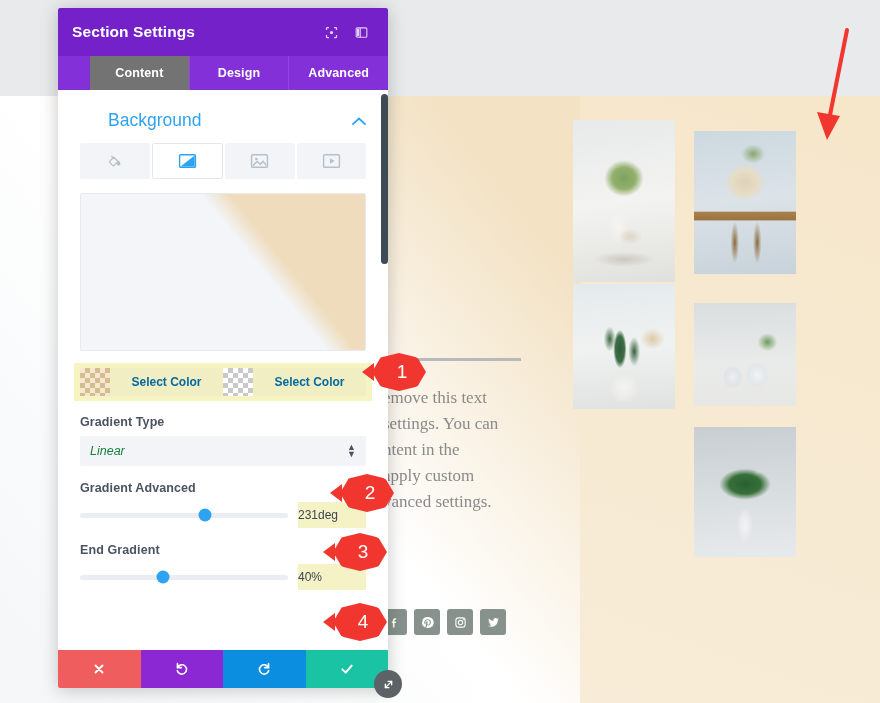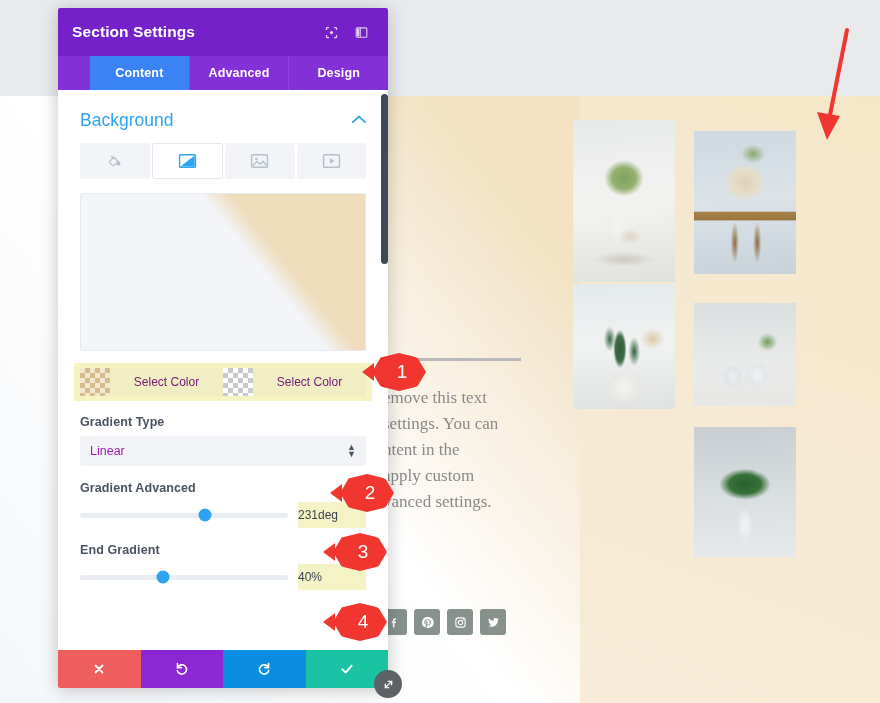--- a/index.html
+++ b/index.html
@@ -209,21 +209,21 @@
     display: flex;
     align-items: center;
     justify-content: center;
     color: #ffffff;
     font-size: 12.5px;
     font-weight: bold;
     letter-spacing: .15px;
     border-right: 1px solid #9244e0;
   }
   .panel-tab:last-child { border-right: none; }
-  .panel-tab.active { background: #3b82f6; margin-left: 32px; }
+  .panel-tab.active { background: #737373; margin-left: 32px; }
 
   
   #panel-body {
     flex: 1 1 auto;
     background: #ffffff;
     position: relative;
     padding: 0 22px;
     overflow: hidden;
   }
   #panel-scrollbar {
@@ -231,22 +231,24 @@
     right: 0; top: 4px;
     width: 7px;
     height: 170px;
     background: #3e4b57;
     border-radius: 4px;
   }
 
   
   #section-header {
     display: flex;
+    align-items: center;
     justify-content: space-between;
     padding: 20px 0 12px 0;
+    margin-left: 28px;
   }
   #section-title {
     color: #2ea3f2;
     font-size: 17.5px;
     font-weight: normal;
   }
   #section-collapse-icon { color: #2ea3f2; }
 
   
   #bg-type-tabs {
@@ -310,22 +312,22 @@
       linear-gradient(45deg, #c9c9c9 25%, #ffffff 25%, #ffffff 75%, #c9c9c9 75%);
   }
   .select-color-btn {
     flex: 1 1 auto;
     height: 28px;
     background: #f1eec4;
     display: flex;
     align-items: center;
     justify-content: center;
     font-size: 12px;
-    color: #701a75;
-    font-weight: normal;
+    color: #0369a1;
+    font-weight: bold;
   }
 
   
   .field-group { margin-bottom: 15px; }
   .field-label {
     font-size: 12.5px;
     color: #4a5361;
     font-weight: bold;
     margin-bottom: 7px;
     letter-spacing: .1px;
@@ -336,22 +338,23 @@
     position: relative;
     height: 30px;
     background: #f2f4f7;
     border-radius: 2px;
     display: flex;
     align-items: center;
     padding: 0 10px;
   }
   .select-value {
     font-size: 12.5px;
-    color: #a21caf;
+    color: #15803d;
     flex: 1 1 auto;
+    font-style: italic;
   }
   .select-arrows {
     font-size: 9px;
     color: #4a5361;
     line-height: 7px;
     text-align: center;
   }
 
   
   .slider-row {
@@ -524,22 +527,22 @@
       <svg width="15" height="15" viewBox="0 0 24 24" fill="none" stroke="currentColor" stroke-width="1.8">
         <rect x="3.5" y="4.5" width="17" height="15" rx="1.5"></rect>
         <line x1="10" y1="4.5" x2="10" y2="19.5"></line>
         <rect x="4.8" y="6" width="3.6" height="12" fill="currentColor" stroke="none"></rect>
       </svg>
     </div>
   </div>
 
   <div id="panel-tabs">
     <div class="panel-tab active">Content</div>
+    <div class="panel-tab">Design</div>
     <div class="panel-tab">Advanced</div>
-    <div class="panel-tab">Design</div>
   </div>
 
   <div id="panel-body">
     <div id="panel-scrollbar"></div>
 
     <div id="section-header">
       <div id="section-title">Background</div>
       <div id="section-collapse-icon">
         <svg width="14" height="9" viewBox="0 0 14 9" fill="none" stroke="currentColor" stroke-width="1.8" stroke-linecap="round">
           <path d="M1 7.2 L7 1.6 L13 7.2"></path>

